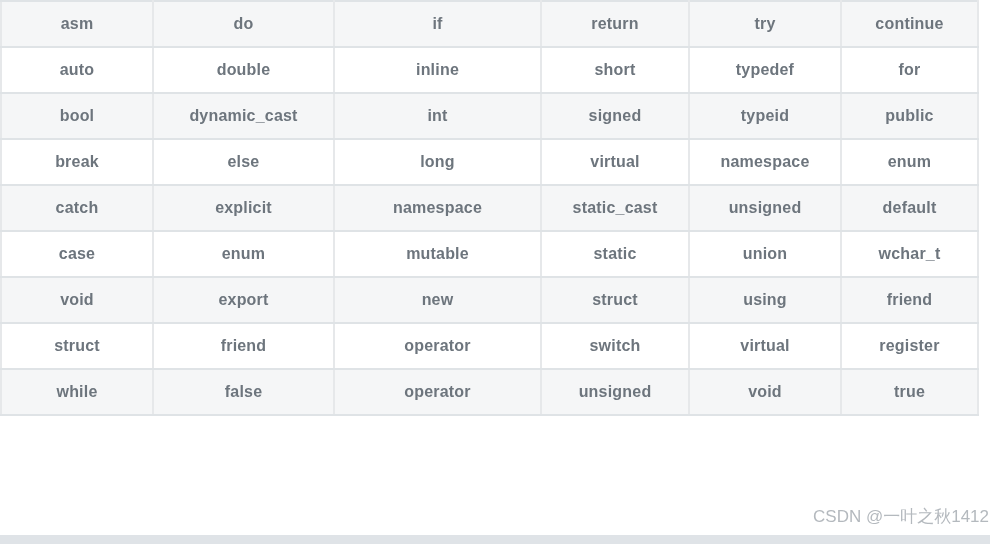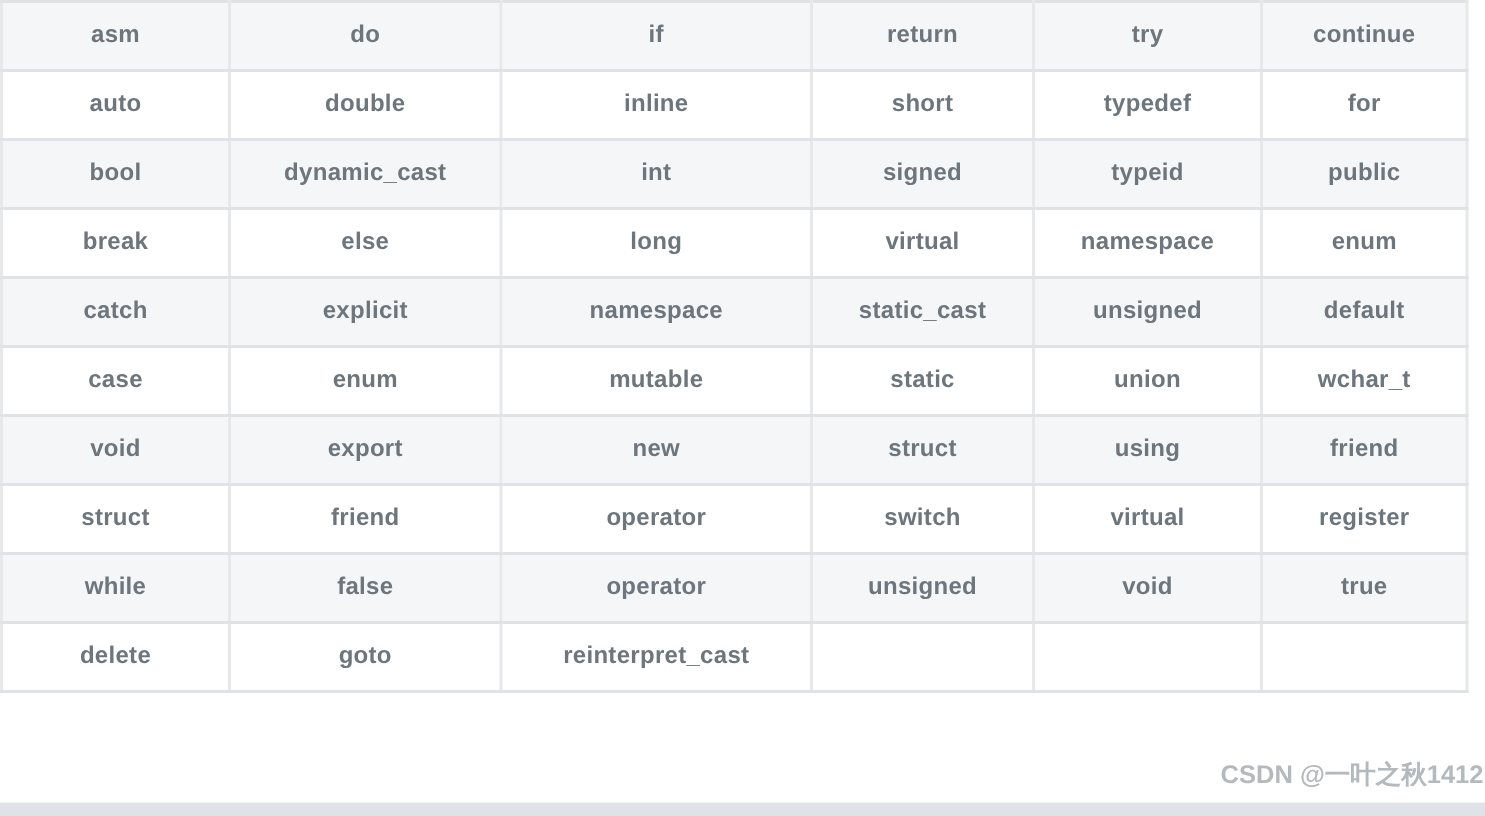--- a/index.html
+++ b/index.html
@@ -55,21 +55,21 @@
     top: 535px;
     width: 990px;
     height: 9px;
     background: #dfe3e7;
   }
   .watermark {
     position: absolute;
     right: 1px;
     top: 505px;
     font-size: 17px;
-    font-weight: 700;
+    font-weight: 400;
     color: #b4b9be;
     text-shadow: 1px 1px 0 #ffffff;
     white-space: nowrap;
     pointer-events: none;
   }
 </style>
 </head>
 <body>
 
 <div class="page">
@@ -149,28 +149,20 @@
           <td>register</td>
         </tr>
         <tr>
           <td>while</td>
           <td>false</td>
           <td>operator</td>
           <td>unsigned</td>
           <td>void</td>
           <td>true</td>
         </tr>
-        <tr>
-          <td>delete</td>
-          <td>goto</td>
-          <td>reinterpret_cast</td>
-          <td></td>
-          <td></td>
-          <td></td>
-        </tr>
       </tbody>
   </table>
 
   <div class="scrollbar-track"></div>
 
   <div class="watermark">CSDN @一叶之秋1412</div>
 
 </div>
 
 </body></html>

